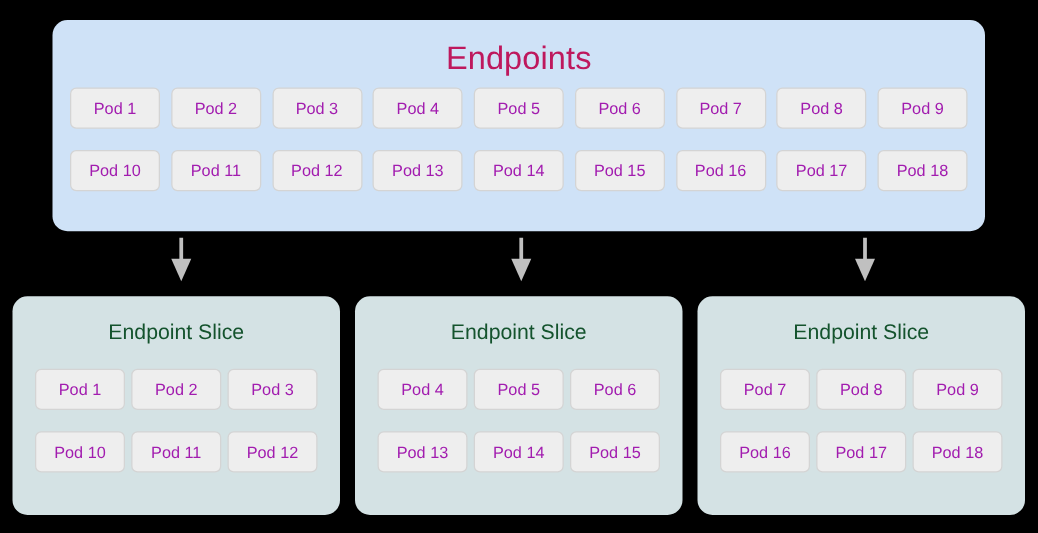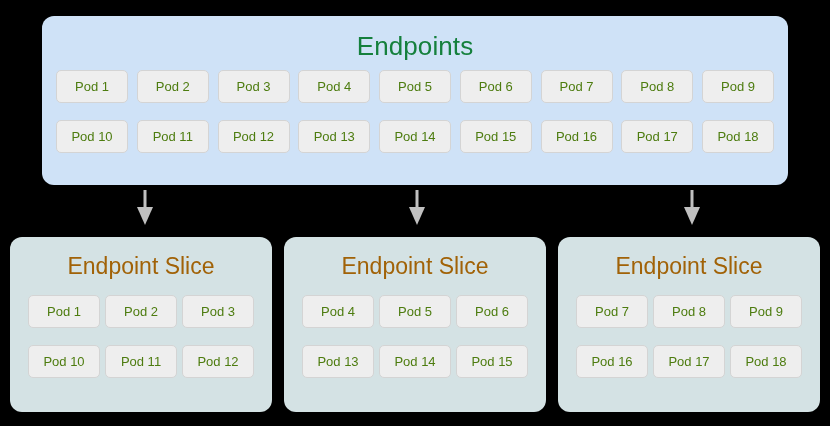--- a/index.html
+++ b/index.html
@@ -36,21 +36,21 @@
   }
 
   .endpoints-title {
     position: absolute;
     left: 0;
     top: 14px;
     width: 100%;
     text-align: center;
     font-size: 26px;
     line-height: 32px;
-    color: #15803d;
+    color: #be185d;
     font-weight: 400;
     letter-spacing: 0.1px;
     white-space: nowrap;
   }
 
   .endpoints-rows {
     position: absolute;
     left: 14px;
     top: 54px;
     right: 14px;
@@ -66,21 +66,21 @@
   .pod-row + .pod-row {
     margin-top: 17px;
     align-items: center;
   }
 
   
   .pod {
     background: #eeeeee;
     border: 1px solid #d4d4d4;
     border-radius: 5px;
-    color: #4d7c0f;
+    color: #a21caf;
     font-size: 13px;
     line-height: 13px;
     text-align: center;
     box-sizing: border-box;
     display: flex;
     align-items: center;
     justify-content: center;
     white-space: nowrap;
     user-select: none;
   }
@@ -122,23 +122,23 @@
     box-sizing: border-box;
     box-shadow: 0 1px 2px rgba(0,0,0,0.18);
   }
 
   .slice-title {
     position: absolute;
     left: 0;
     top: 15px;
     width: 100%;
     text-align: center;
-    font-size: 23px;
+    font-size: 17px;
     line-height: 28px;
-    color: #a16207;
+    color: #14532d;
     font-weight: 400;
     white-space: nowrap;
   }
 
   .slice-rows {
     position: absolute;
     left: 18px;
     right: 18px;
     top: 58px;
   }

